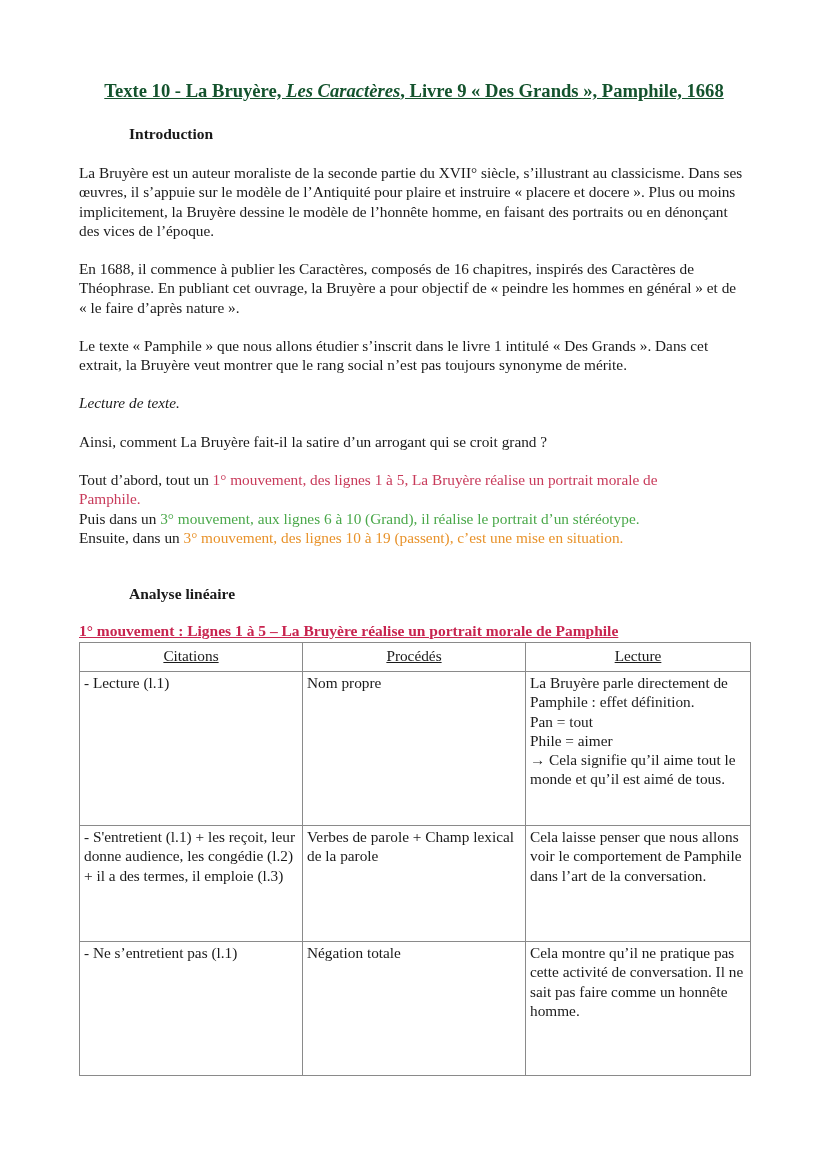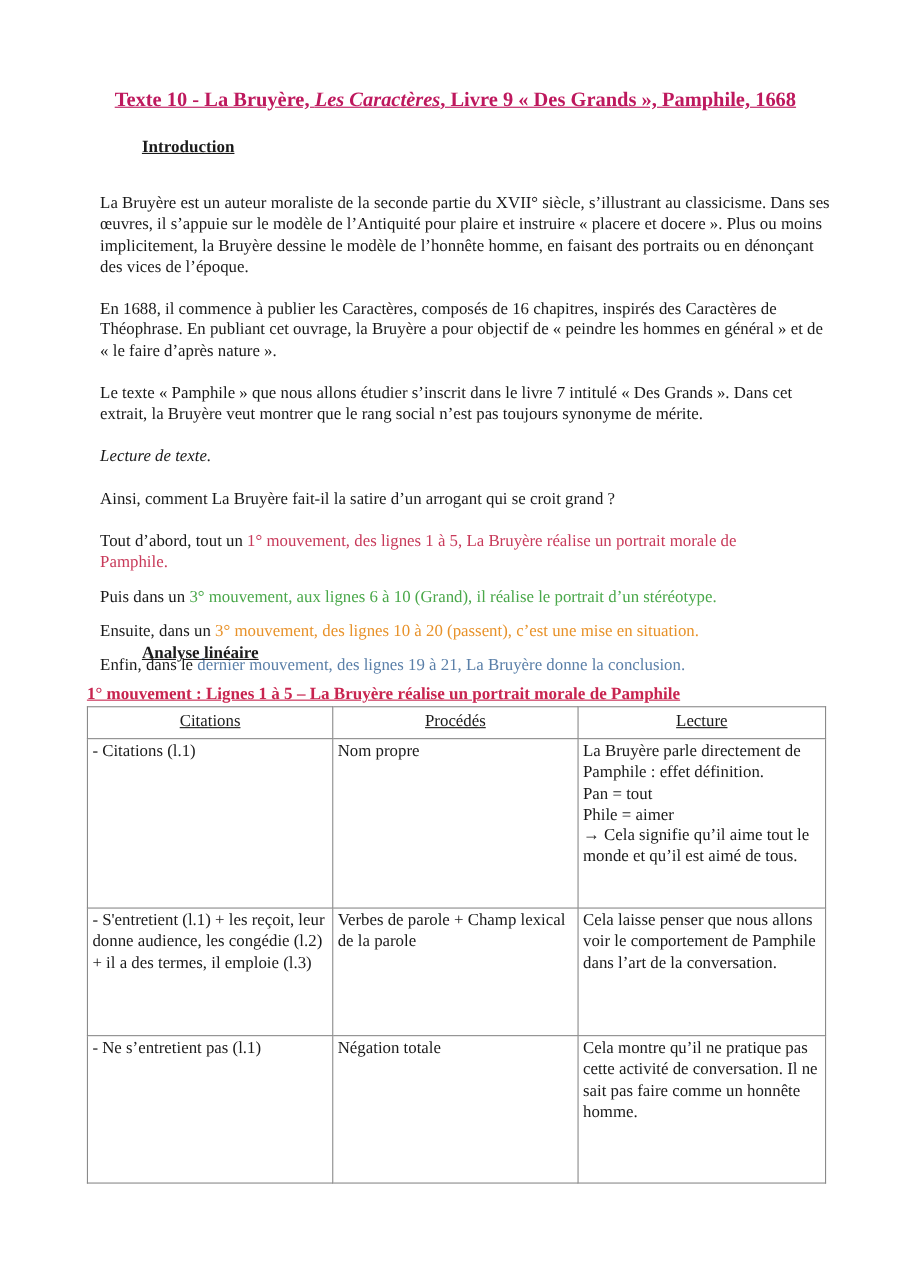--- a/index.html
+++ b/index.html
@@ -1,23 +1,23 @@
 <!DOCTYPE html>
 <html><head>
 <meta charset="utf-8">
 <style>
   html, body { margin: 0; padding: 0; background: #ffffff; }
   body { width: 828px; height: 1171px; position: relative; overflow: hidden;
          font-family: "Liberation Serif", "DejaVu Serif", serif; color: #1a1a1a; font-size: 15.3px; }
   .page { position: absolute; left: 79px; top: 0; width: 670px; }
   .title { position: absolute; left: 0; top: 80px; width: 670px; text-align: center;
-           font-weight: bold; font-size: 18.6px; color: #be185d; text-decoration: underline; white-space: nowrap; }
-  .h2 { position: absolute; left: 50px; font-weight: bold; font-size: 15.5px; text-decoration: underline; color: #1a1a1a; }
+           font-weight: bold; font-size: 18.6px; color: #14532d; text-decoration: underline; white-space: nowrap; }
+  .h2 { position: absolute; left: 50px; font-weight: bold; font-size: 15.5px; color: #1a1a1a; }
   .para { position: absolute; left: 0; width: 670px; line-height: 19.3px; }
-  .para p { margin: 12px; }
+  .para p { margin: 0; }
   .c1 { color: #c83a5a; }
   .c2 { color: #4aa84a; }
   .c3 { color: #e8922a; }
   .c4 { color: #5a7fa8; }
   .sec { position: absolute; left: 0; top: 622px; font-weight: bold; font-size: 15.5px; color: #c8244f;
          text-decoration: underline; white-space: nowrap; }
   table { position: absolute; left: 0; top: 642px; width: 671px; border-collapse: collapse; table-layout: fixed; }
   td, th { border: 1px solid #8a8a8a; vertical-align: top; padding: 1px 4px; line-height: 19.3px; font-weight: normal; }
   th { text-align: center; text-decoration: underline; height: 24px; padding-top: 3px; }
   td.c { text-align: left; }
@@ -33,56 +33,55 @@
 
   <div class="para" style="top:163px">
       <p style="width:664px">La Bruyère est un auteur moraliste de la seconde partie du XVII° siècle, s’illustrant au classicisme. Dans ses œuvres, il s’appuie sur le modèle de l’Antiquité pour plaire et instruire « placere et docere ». Plus ou moins implicitement, la Bruyère dessine le modèle de l’honnête homme, en faisant des portraits ou en dénonçant des vices de l’époque.</p>
     </div>
 
   <div class="para" style="top:259px">
       <p style="width:660px">En 1688, il commence à publier les Caractères, composés de 16 chapitres, inspirés des Caractères de Théophrase. En publiant cet ouvrage, la Bruyère a pour objectif de « peindre les hommes en général » et de « le faire d’après nature ».</p>
     </div>
 
   <div class="para" style="top:336px">
-      <p style="width:670px">Le texte « Pamphile » que nous allons étudier s’inscrit dans le livre 7 intitulé « Des Grands ». Dans cet extrait, la Bruyère veut montrer que le rang social n’est pas toujours synonyme de mérite.</p>
+      <p style="width:670px">Le texte « Pamphile » que nous allons étudier s’inscrit dans le livre 1 intitulé « Des Grands ». Dans cet extrait, la Bruyère veut montrer que le rang social n’est pas toujours synonyme de mérite.</p>
     </div>
 
   <div class="para" style="top:393px">
       <p><i>Lecture de texte.</i></p>
     </div>
 
   <div class="para" style="top:432px">
       <p>Ainsi, comment La Bruyère fait-il la satire d’un arrogant qui se croit grand ?</p>
     </div>
 
   <div class="para" style="top:470px">
     <p style="width:640px"><span>Tout d’abord, tout un </span><span class="c1">1° mouvement, des lignes 1 à 5, La Bruyère réalise un portrait morale de Pamphile.</span></p>
     <p><span>Puis dans un </span><span class="c2">3° mouvement, aux lignes 6 à 10 (Grand), il réalise le portrait d’un stéréotype.</span></p>
-    <p><span>Ensuite, dans un </span><span class="c3">3° mouvement, des lignes 10 à 20 (passent), c’est une mise en situation.</span></p>
-    <p><span>Enfin, dans le </span><span class="c4">dernier mouvement, des lignes 19 à 21, La Bruyère donne la conclusion.</span></p>
+    <p><span>Ensuite, dans un </span><span class="c3">3° mouvement, des lignes 10 à 19 (passent), c’est une mise en situation.</span></p>
   </div>
 
   <div class="h2" style="top:585px">Analyse linéaire</div>
 
   <div class="sec">1° mouvement : Lignes 1 à 5 – La Bruyère réalise un portrait morale de Pamphile</div>
 
   <table>
     <colgroup>
         <col style="width:223px">
         <col style="width:223px">
         <col style="width:225px">
       </colgroup>
     <tbody>
         <tr>
       <th>Citations</th>
       <th>Procédés</th>
       <th>Lecture</th>
     </tr>
     <tr style="height:154px">
-      <td>- Citations (l.1)</td>
+      <td>- Lecture (l.1)</td>
       <td class="c">Nom propre</td>
       <td>
         <div>La Bruyère parle directement de Pamphile : effet définition.</div>
         <div>Pan = tout</div>
         <div>Phile = aimer</div>
         <div>→ Cela signifie qu’il aime tout le monde et qu’il est aimé de tous.</div>
       </td>
     </tr>
     <tr style="height:116px">
       <td>- S'entretient (l.1) + les reçoit, leur donne audience, les congédie (l.2) + il a des termes, il emploie (l.3)</td>

